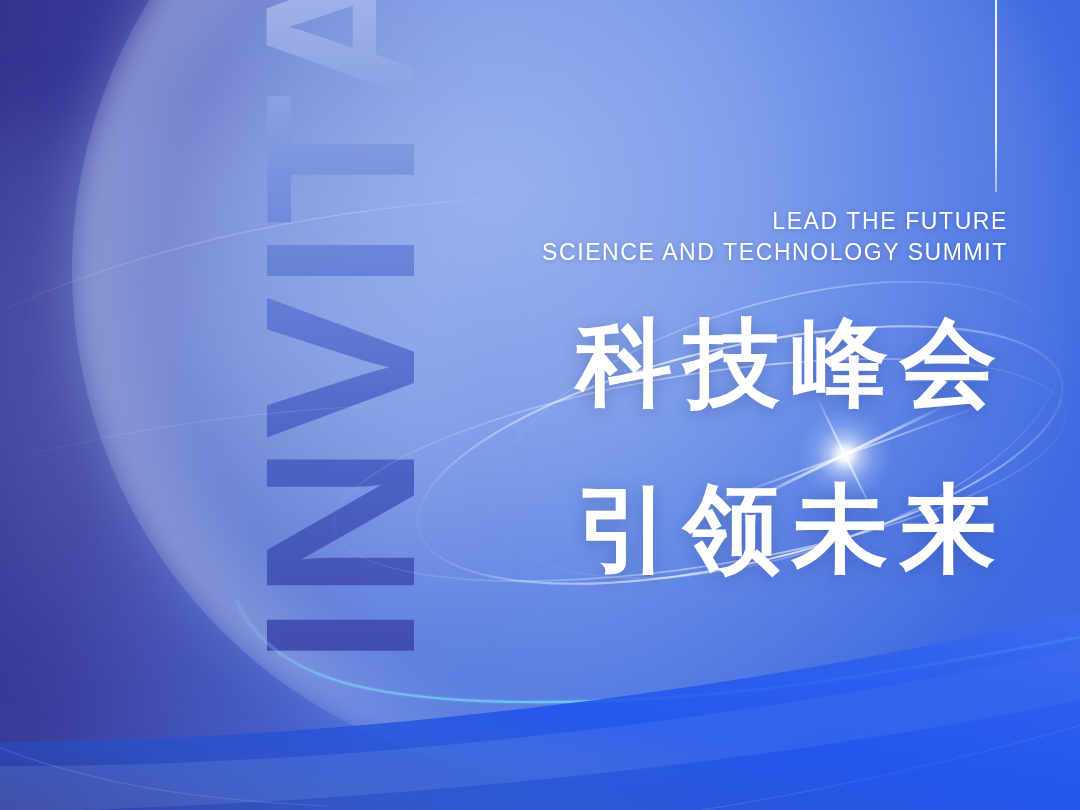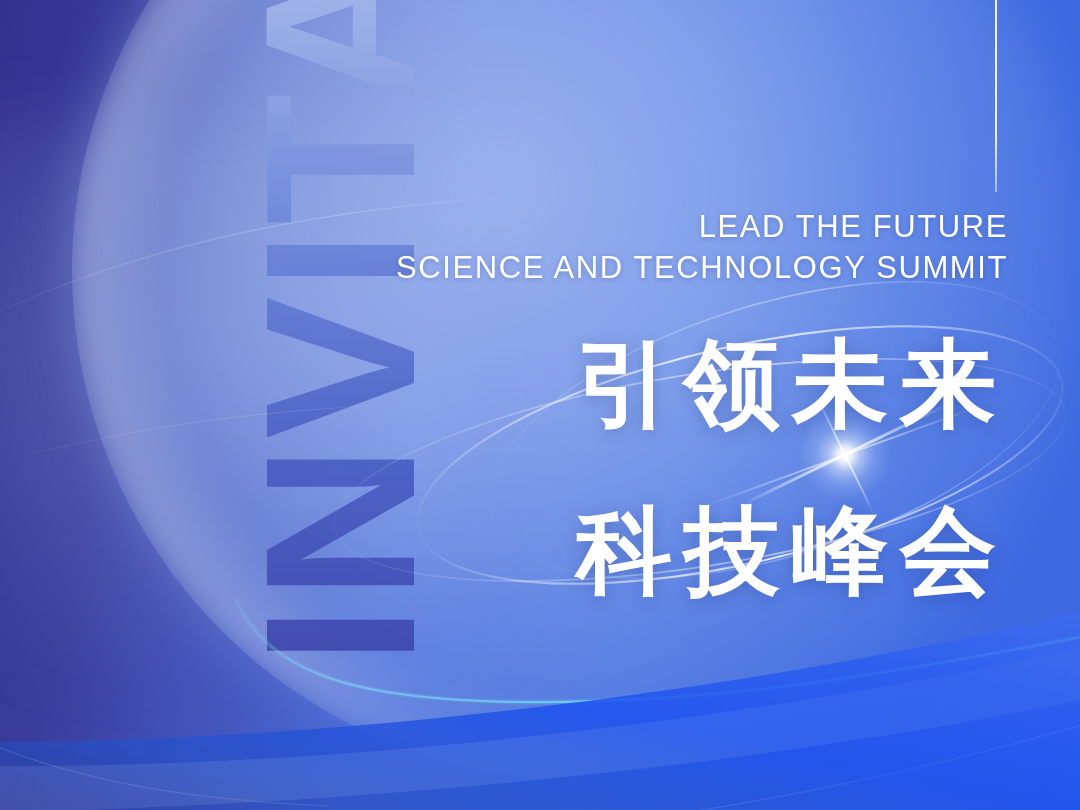--- a/index.html
+++ b/index.html
@@ -150,21 +150,21 @@
   
   .headline{
     position:absolute;
     right:72px; top:206px;
     width:680px;
     text-align:right;
     pointer-events:none;
   }
   .sub-en{
     color:#ffffff;
-    font-size:31px;
+    font-size:23px;
     font-weight:400;
     letter-spacing:1.6px;
     line-height:1.33;
     text-shadow:0 1px 5px rgba(30,50,120,0.30);
     white-space:nowrap;
   }
   .sub-en + .sub-en{margin-top:0;}
 
   .title-cn{
     margin-top:26px;
@@ -268,17 +268,17 @@
   <div class="flare">
     <div class="ray ray-c"></div>
     <div class="ray ray-a"></div>
     <div class="ray ray-b"></div>
     <div class="core"></div>
   </div>
 
   <div class="headline">
     <div class="sub-en">LEAD THE FUTURE</div>
     <div class="sub-en">SCIENCE AND TECHNOLOGY SUMMIT</div>
+    <div class="title-cn">科技峰会</div>
     <div class="title-cn">引领未来</div>
-    <div class="title-cn">科技峰会</div>
   </div>
 
 </div>
 
 </body></html>

